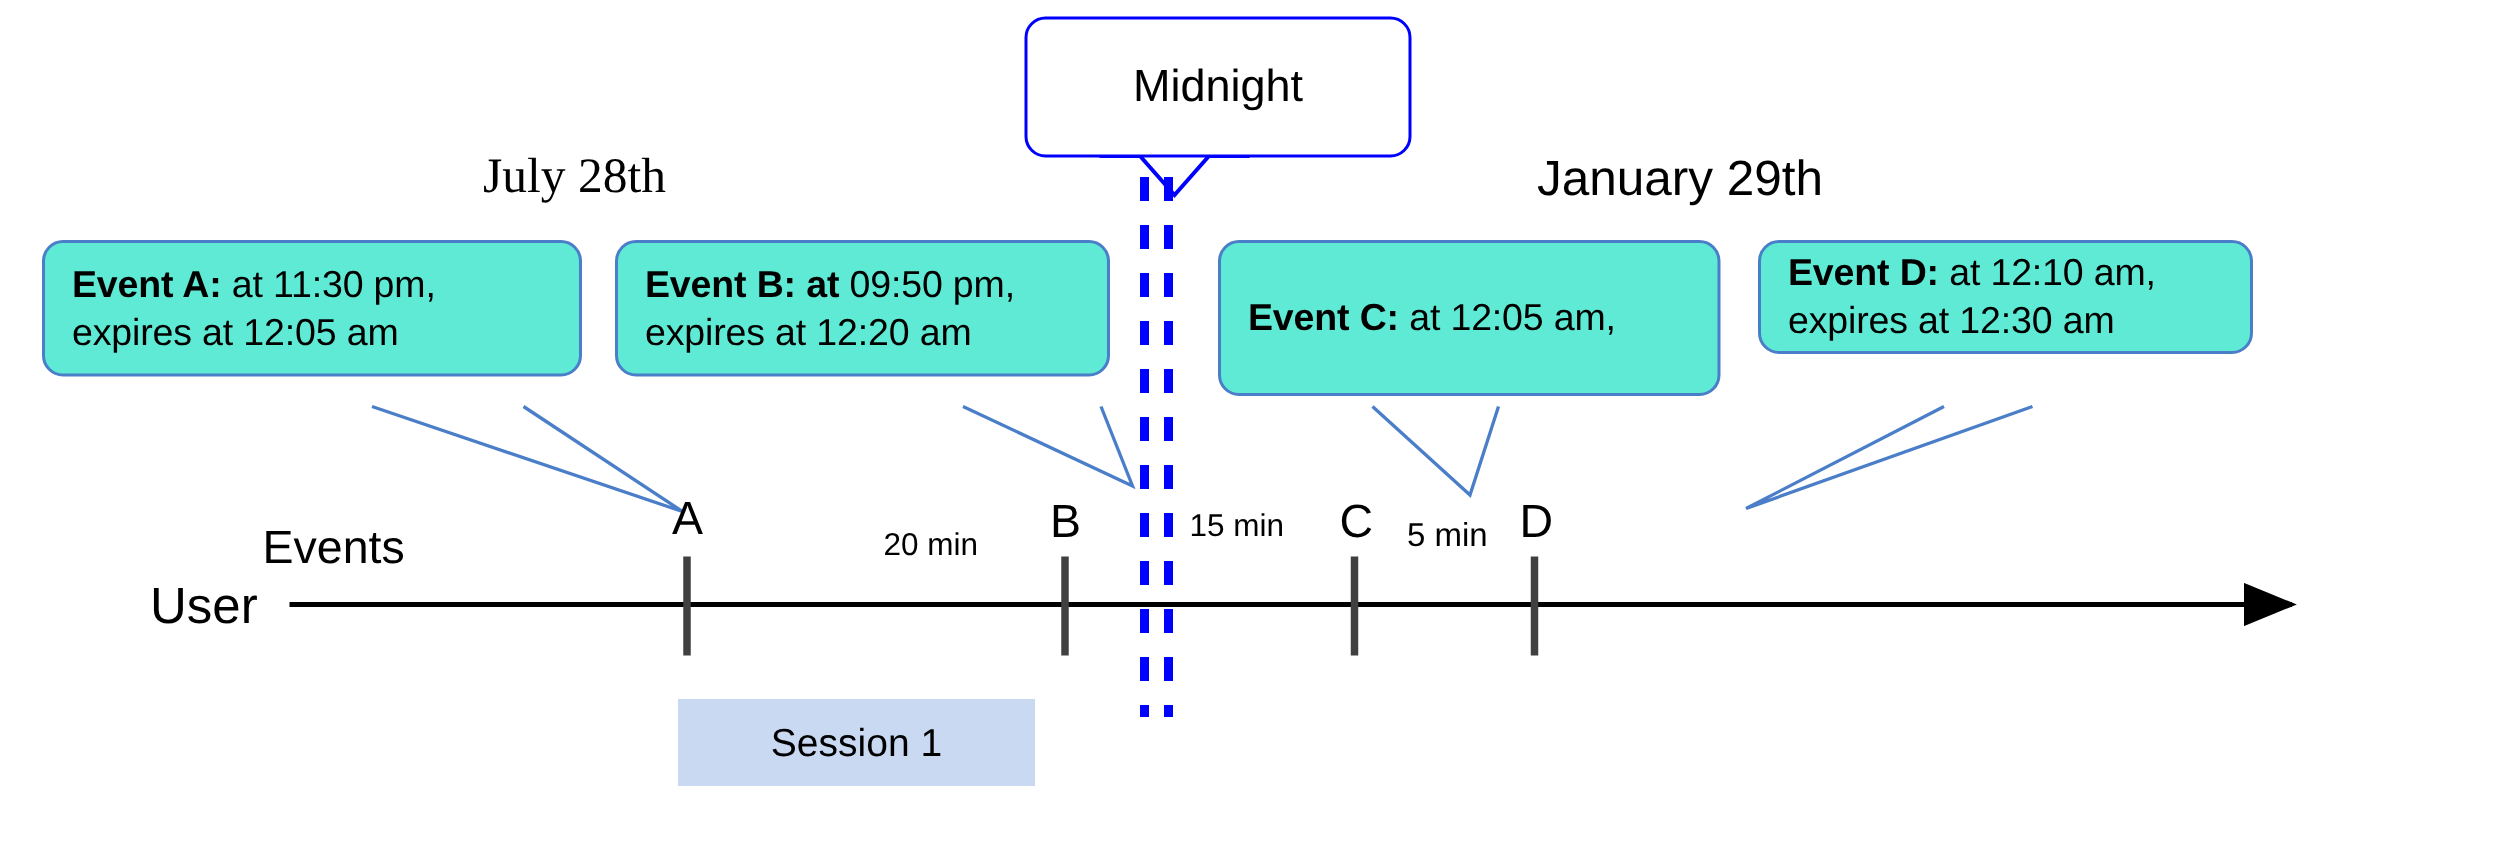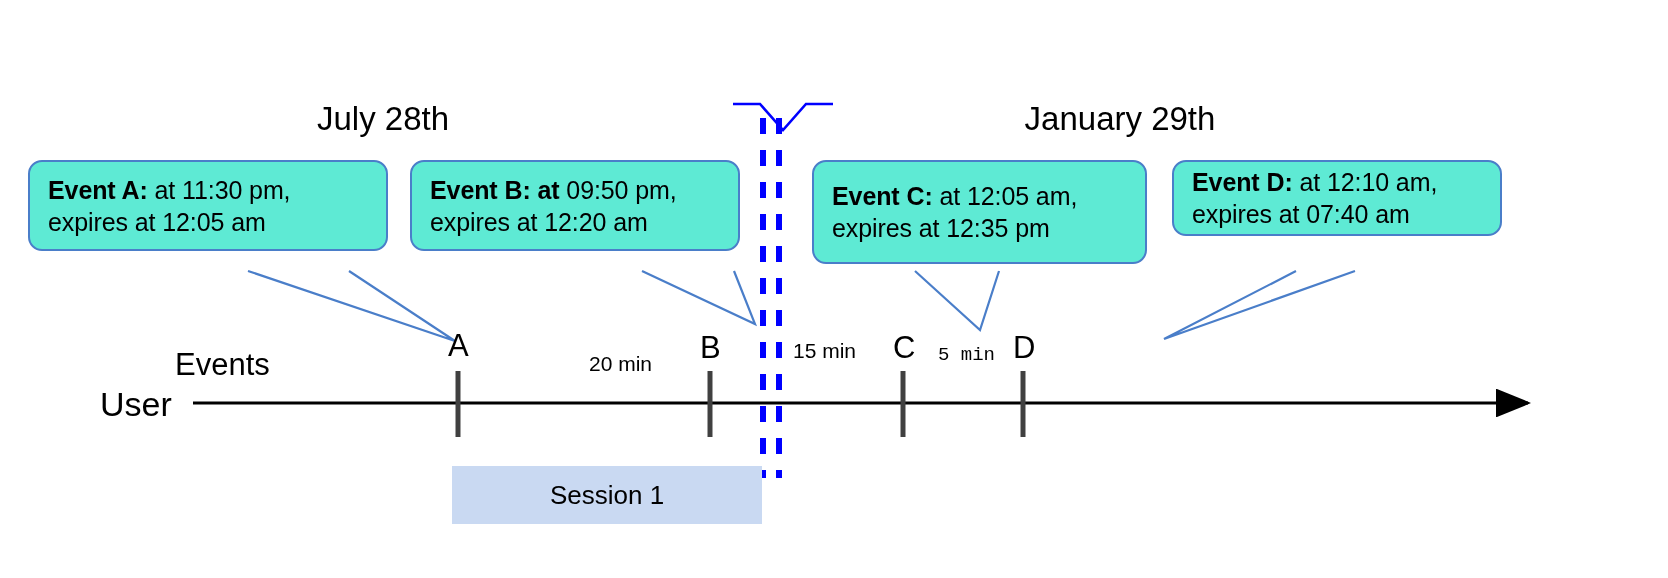--- a/index.html
+++ b/index.html
@@ -70,21 +70,21 @@
     font-size: 31px;
     color: #000000;
     white-space: nowrap;
   }
   .gap-label {
     position: absolute;
     font-size: 21px;
     color: #000000;
     white-space: nowrap;
   }
-  .gap-label.small { font-size: 19px; font-family: Liberation Mono, monospace; }
+  .gap-label.small { font-size: 22px; }
   .session-box {
     position: absolute;
     box-sizing: border-box;
     background: #c9d9f2;
     display: flex;
     align-items: center;
     justify-content: center;
     font-size: 26px;
     color: #000000;
   }
@@ -115,61 +115,63 @@
     <polyline points="1296,271 1164,339 1355,271" fill="none" stroke="#4a7ec9" stroke-width="2.2" stroke-linejoin="miter"></polyline>
 
     <line x1="193" y1="403" x2="1528" y2="403" stroke="#000000" stroke-width="3.2" marker-end="url(#arrowhead)"></line>
 
     <line x1="458" y1="371" x2="458" y2="437" stroke="#404040" stroke-width="5"></line>
     <line x1="710" y1="371" x2="710" y2="437" stroke="#404040" stroke-width="5"></line>
     <line x1="903" y1="371" x2="903" y2="437" stroke="#404040" stroke-width="5"></line>
     <line x1="1023" y1="371" x2="1023" y2="437" stroke="#404040" stroke-width="5"></line>
   </svg>
 
+  <div class="midnight-box" style="left:683px; top:11px; width:258px; height:94px;">
+    <span>Midnight</span>
+  </div>
 
-  <div class="date-label" style="left:283px; top:100px; width:200px;">July 28th</div>
+  <div class="date-label" style="left:283px; top:100px; width:200px;font-family:Liberation Serif, serif;">July 28th</div>
   <div class="date-label" style="left:1020px; top:100px; width:200px;">January 29th</div>
 
   <div class="callout" style="left:28px; top:160px; width:360px; height:91px;">
     <div>
       <b>Event A:</b><span> at 11:30 pm,</span><br>
       <span>expires at 12:05 am</span>
     </div>
   </div>
 
   <div class="callout" style="left:410px; top:160px; width:330px; height:91px;">
     <div>
       <b>Event B: at</b><span> 09:50 pm,</span><br>
       <span>expires at 12:20 am</span>
     </div>
   </div>
 
   <div class="callout" style="left:812px; top:160px; width:335px; height:104px;">
     <div>
       <b>Event C:</b><span> at 12:05 am,</span><br>
-      <span>expires at 12:35 pm</span>
     </div>
   </div>
 
   <div class="callout" style="left:1172px; top:160px; width:330px; height:76px;">
     <div>
       <b>Event D:</b><span>  at 12:10 am,</span><br>
-      <span>expires at 07:40 am</span>
+      <span>expires at 12:30 am</span>
     </div>
   </div>
 
   <div class="axis-label" style="left:175px; top:347px;">Events</div>
   <div class="axis-label" style="left:100px; top:385px; font-size:34px;">User</div>
 
   <div class="ev-letter" style="left:448px; top:328px;">A</div>
   <div class="ev-letter" style="left:700px; top:330px;">B</div>
   <div class="ev-letter" style="left:893px; top:330px;">C</div>
   <div class="ev-letter" style="left:1013px; top:330px;">D</div>
 
   <div class="gap-label" style="left:589px; top:352px;">20 min</div>
   <div class="gap-label" style="left:793px; top:339px;">15 min</div>
   <div class="gap-label small" style="left:938px; top:344px;">5 min</div>
 
-  <div class="session-box" style="left:452px; top:466px; width:310px; height:58px;align-items:center;">
+  <div class="session-box" style="left:452px; top:466px; width:238px; height:58px;align-items:center;">
     <span>Session 1</span>
   </div>
 
 </div>
 
 </body></html>

